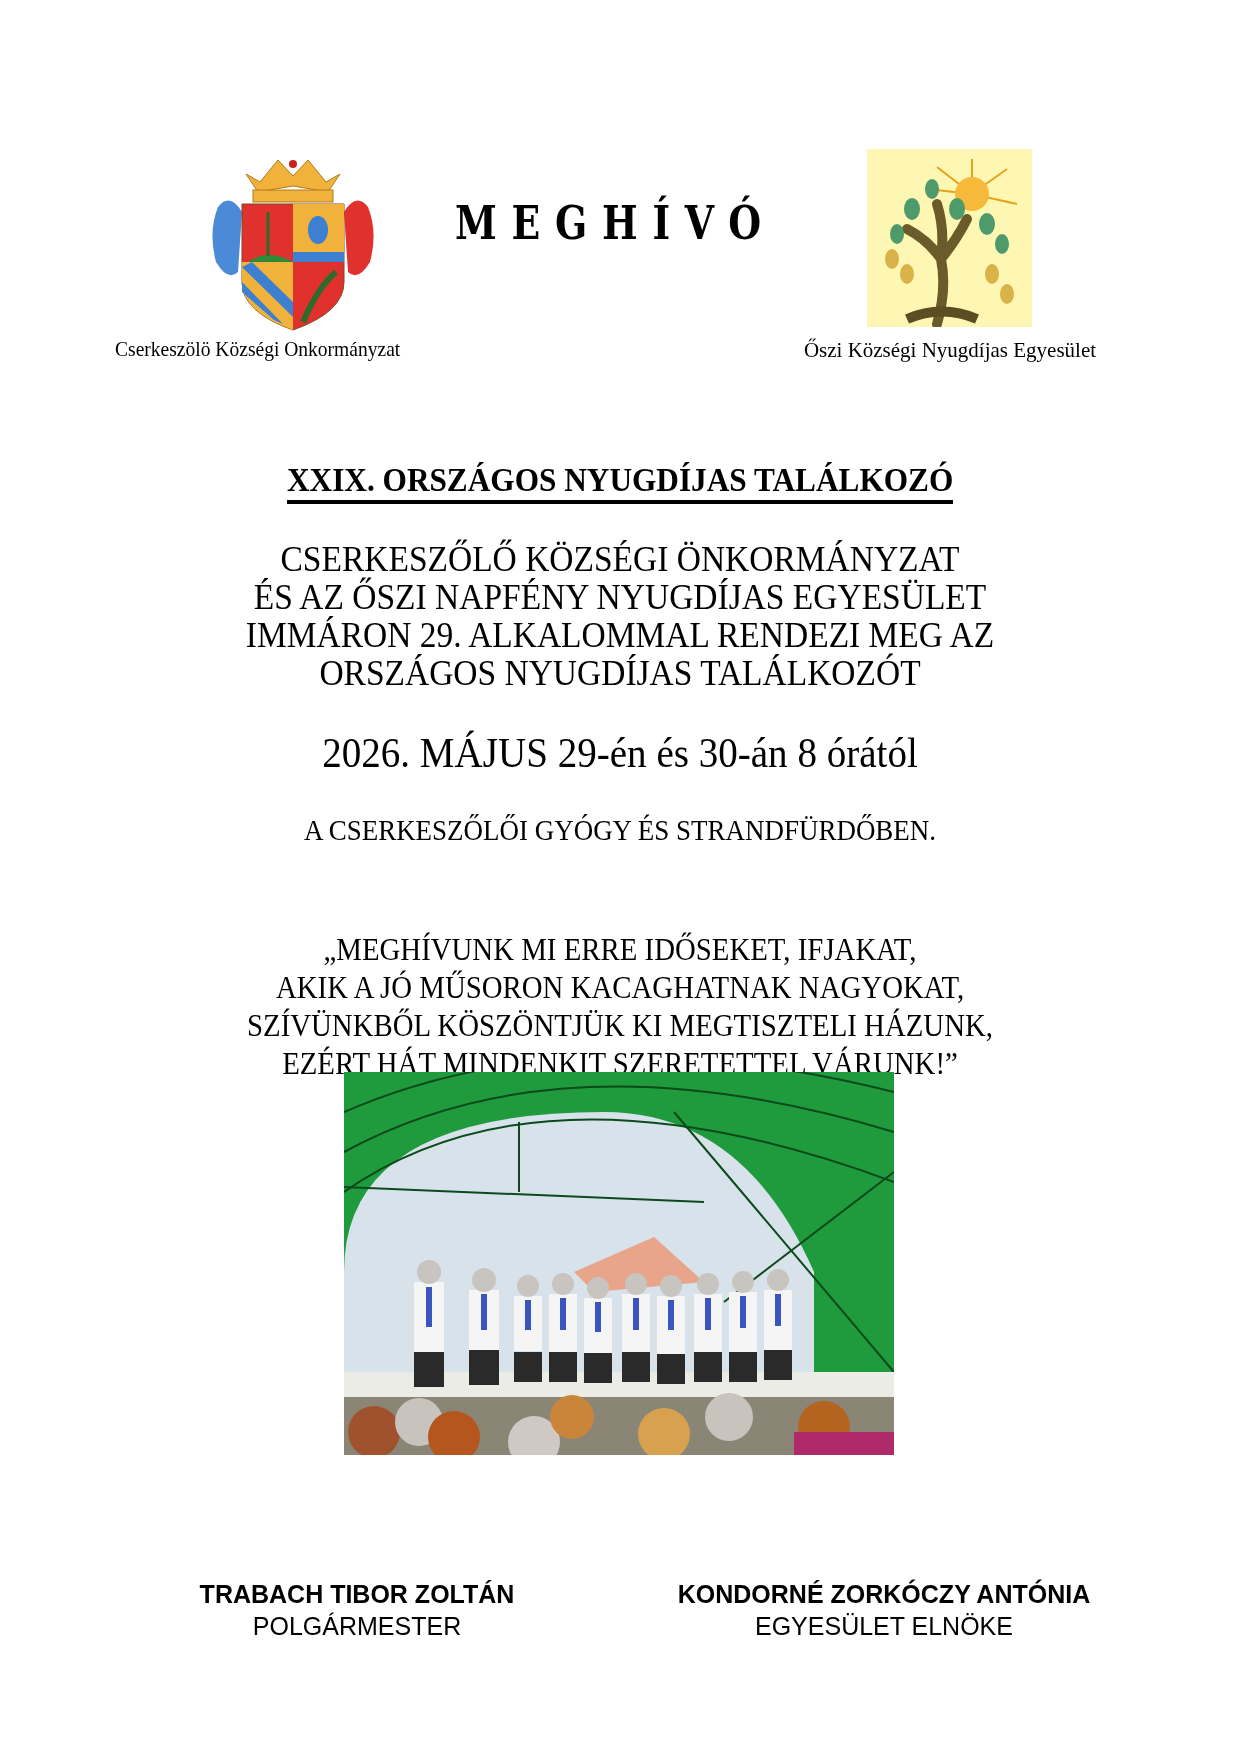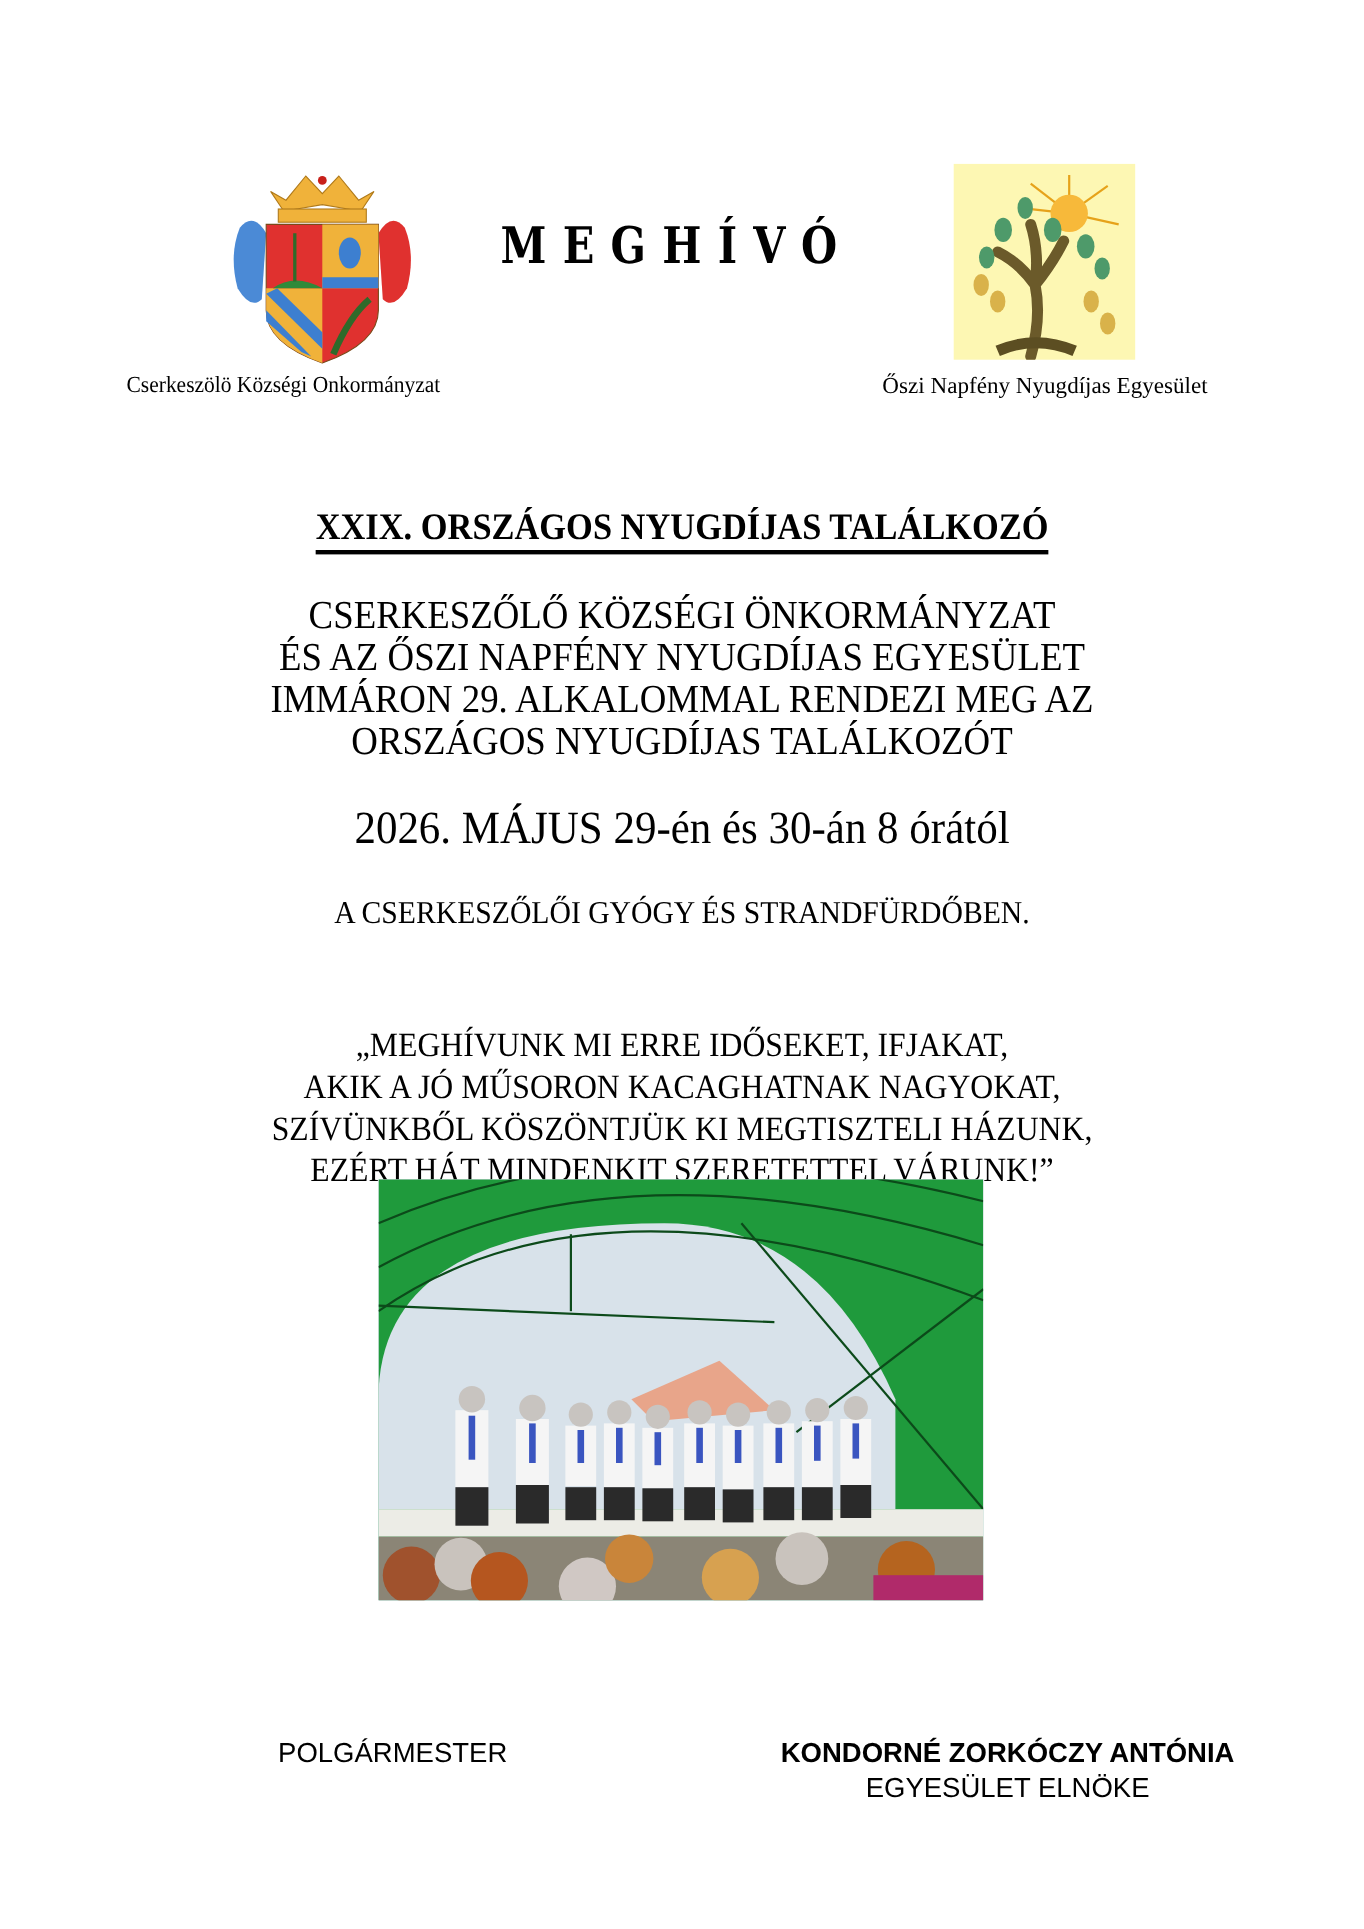--- a/index.html
+++ b/index.html
@@ -30,21 +30,21 @@
   #venue div { transform:scaleX(0.93); }
 
   #poem { left:0; width:1240px; top:908px; font-size:31px; line-height:38px;margin-top:23px; }
   #poem div { transform:scaleX(0.93); }
 
   #photo { left:344px; top:1072px; width:550px; height:383px; overflow:hidden; background:#c9d6df; }
 
   .sig { width:500px; font-size:25px; font-weight:bold; line-height:32px; }
   .sig .role { font-weight:normal; }
   #sig-left { left:107px; top:1578px; }
-  #sig-right { left:666px; top:1578px; }
+  #sig-right { left:634px; top:1578px; }
 </style>
 </head>
 <body>
 
 <div id="crest" class="abs">
   <svg width="170" height="180" viewBox="0 0 170 180">
 
     <path d="M10 55 Q0 80 8 110 Q20 130 30 120 L34 60 Q22 40 10 55Z" fill="#4b8ad6"></path>
 
     <path d="M160 55 Q170 80 162 110 Q150 130 140 120 L136 60 Q148 40 160 55Z" fill="#e0312f"></path>
@@ -92,21 +92,21 @@
       <ellipse cx="25" cy="110" rx="7" ry="10"></ellipse>
         <ellipse cx="40" cy="125" rx="7" ry="10"></ellipse>
       <ellipse cx="125" cy="125" rx="7" ry="10"></ellipse>
         <ellipse cx="140" cy="145" rx="7" ry="10"></ellipse>
     </g>
   </svg>
 </div>
 
 <div id="left-org" class="abs serif">Cserkeszölö Községi Onkormányzat</div>
 <div id="right-org" class="abs serif center">
-  <div>Őszi Napfény Nyugdíjas Egyesület</div>
+  <div>Őszi Községi Nyugdíjas Egyesület</div>
 </div>
 
 <div id="main-title" class="abs serif center">
   <span>XXIX. ORSZÁGOS NYUGDÍJAS TALÁLKOZÓ</span>
 </div>
 
 <div id="intro" class="abs serif center">
   <div>CSERKESZŐLŐ KÖZSÉGI ÖNKORMÁNYZAT</div>
   <div>ÉS AZ ŐSZI NAPFÉNY NYUGDÍJAS EGYESÜLET</div>
   <div>IMMÁRON 29. ALKALOMMAL RENDEZI MEG AZ</div>
@@ -200,18 +200,19 @@
       <circle cx="228" cy="345" r="22" fill="#c9853a"></circle>
         <circle cx="320" cy="362" r="26" fill="#d7a150"></circle>
       <circle cx="385" cy="345" r="24" fill="#c9c3bd"></circle>
         <circle cx="480" cy="355" r="26" fill="#b5641f"></circle>
       <rect x="450" y="360" width="100" height="23" fill="#b02a6a"></rect>
     </g>
   </svg>
 </div>
 
 <div id="sig-left" class="abs sans center sig">
+  <div>TRABACH TIBOR ZOLTÁN</div>
   <div class="role">POLGÁRMESTER</div>
 </div>
 <div id="sig-right" class="abs sans center sig">
   <div>KONDORNÉ ZORKÓCZY ANTÓNIA</div>
   <div class="role">EGYESÜLET ELNÖKE</div>
 </div>
 
 </body></html>

